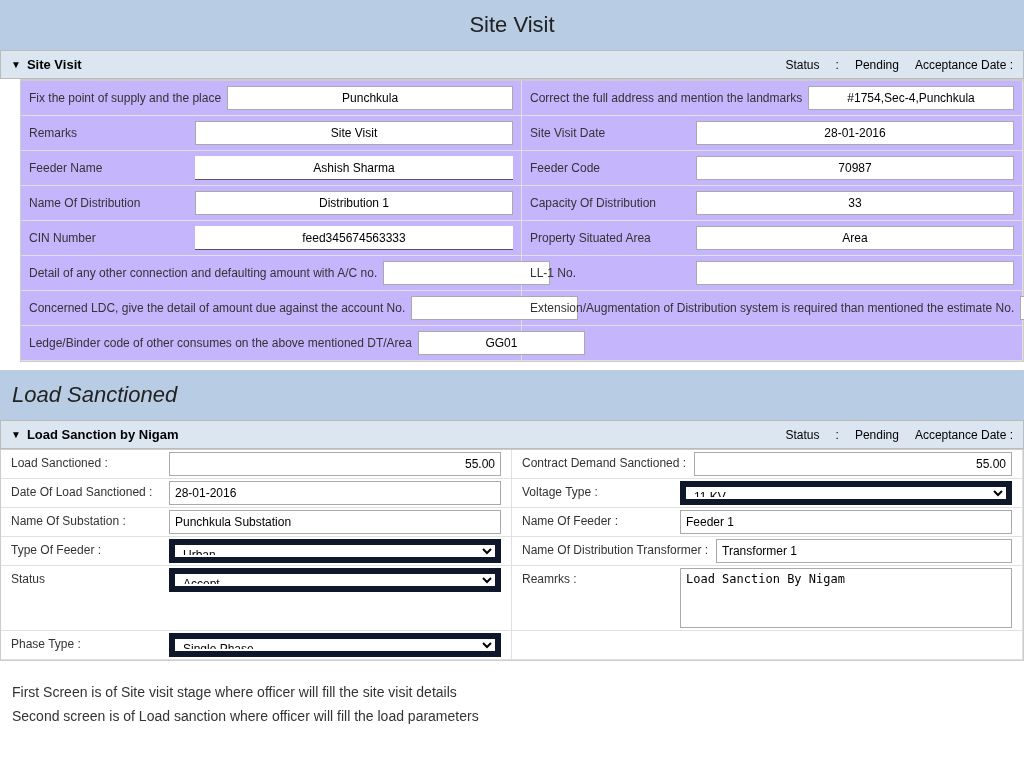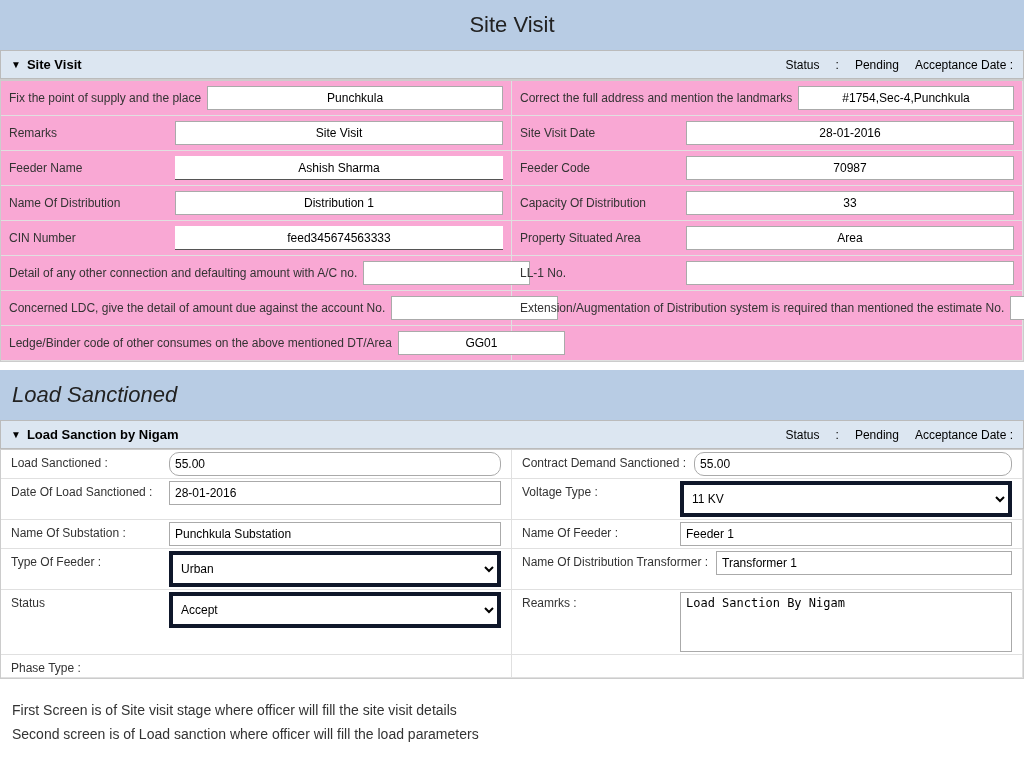--- a/index.html
+++ b/index.html
@@ -32,21 +32,22 @@
     }
 
     .section-header .right-status {
       display: flex;
       gap: 16px;
       font-size: 12px;
     }
 
     .form-section {
       border: 1px solid #ccc;
-      background: #f9a8d4;
+      background: #c4b5fd;
+      margin-left: 20px;
     }
 
     .form-grid {
       display: grid;
       grid-template-columns: 1fr 1fr;
       border-top: 1px solid #ccc;
     }
 
     .form-cell {
       display: flex;
@@ -122,29 +123,29 @@
     .load-input {
       border: 1px solid #aaa;
       padding: 3px 5px;
       font-size: 12px;
       flex: 1;
       height: 24px;
       background: #fff;
     }
 
     .load-input.right-align {
-      border-radius: 10px;
+      text-align: right;
     }
 
     .load-select {
-      border: 4px solid #0f172a;
+      border: 6px solid #0f172a;
       padding: 2px 4px;
       font-size: 12px;
       flex: 1;
-      height: 36px;
+      height: 24px;
       background: #fff;
     }
 
     .load-textarea {
       border: 1px solid #aaa;
       padding: 3px 5px;
       font-size: 12px;
       flex: 1;
       height: 60px;
       background: #fff;
@@ -324,20 +325,24 @@
         <option>Pending</option>
       </select>
     </div>
     <div class="load-form-cell">
       <span class="load-label">Reamrks :</span>
       <textarea class="load-textarea" style="">Load Sanction By Nigam</textarea>
     </div>
 
     <div class="load-form-cell">
       <span class="load-label">Phase Type :</span>
+      <select class="load-select">
+        <option>Single Phase</option>
+        <option>Three Phase</option>
+      </select>
     </div>
     <div class="load-form-cell"></div>
   </div>
 </div>
 
 <div class="description-text">
   <div>First Screen is of Site visit stage where officer will fill the site visit details</div>
   <div>Second screen is of Load sanction where officer will fill the load parameters</div>
 </div>
 

